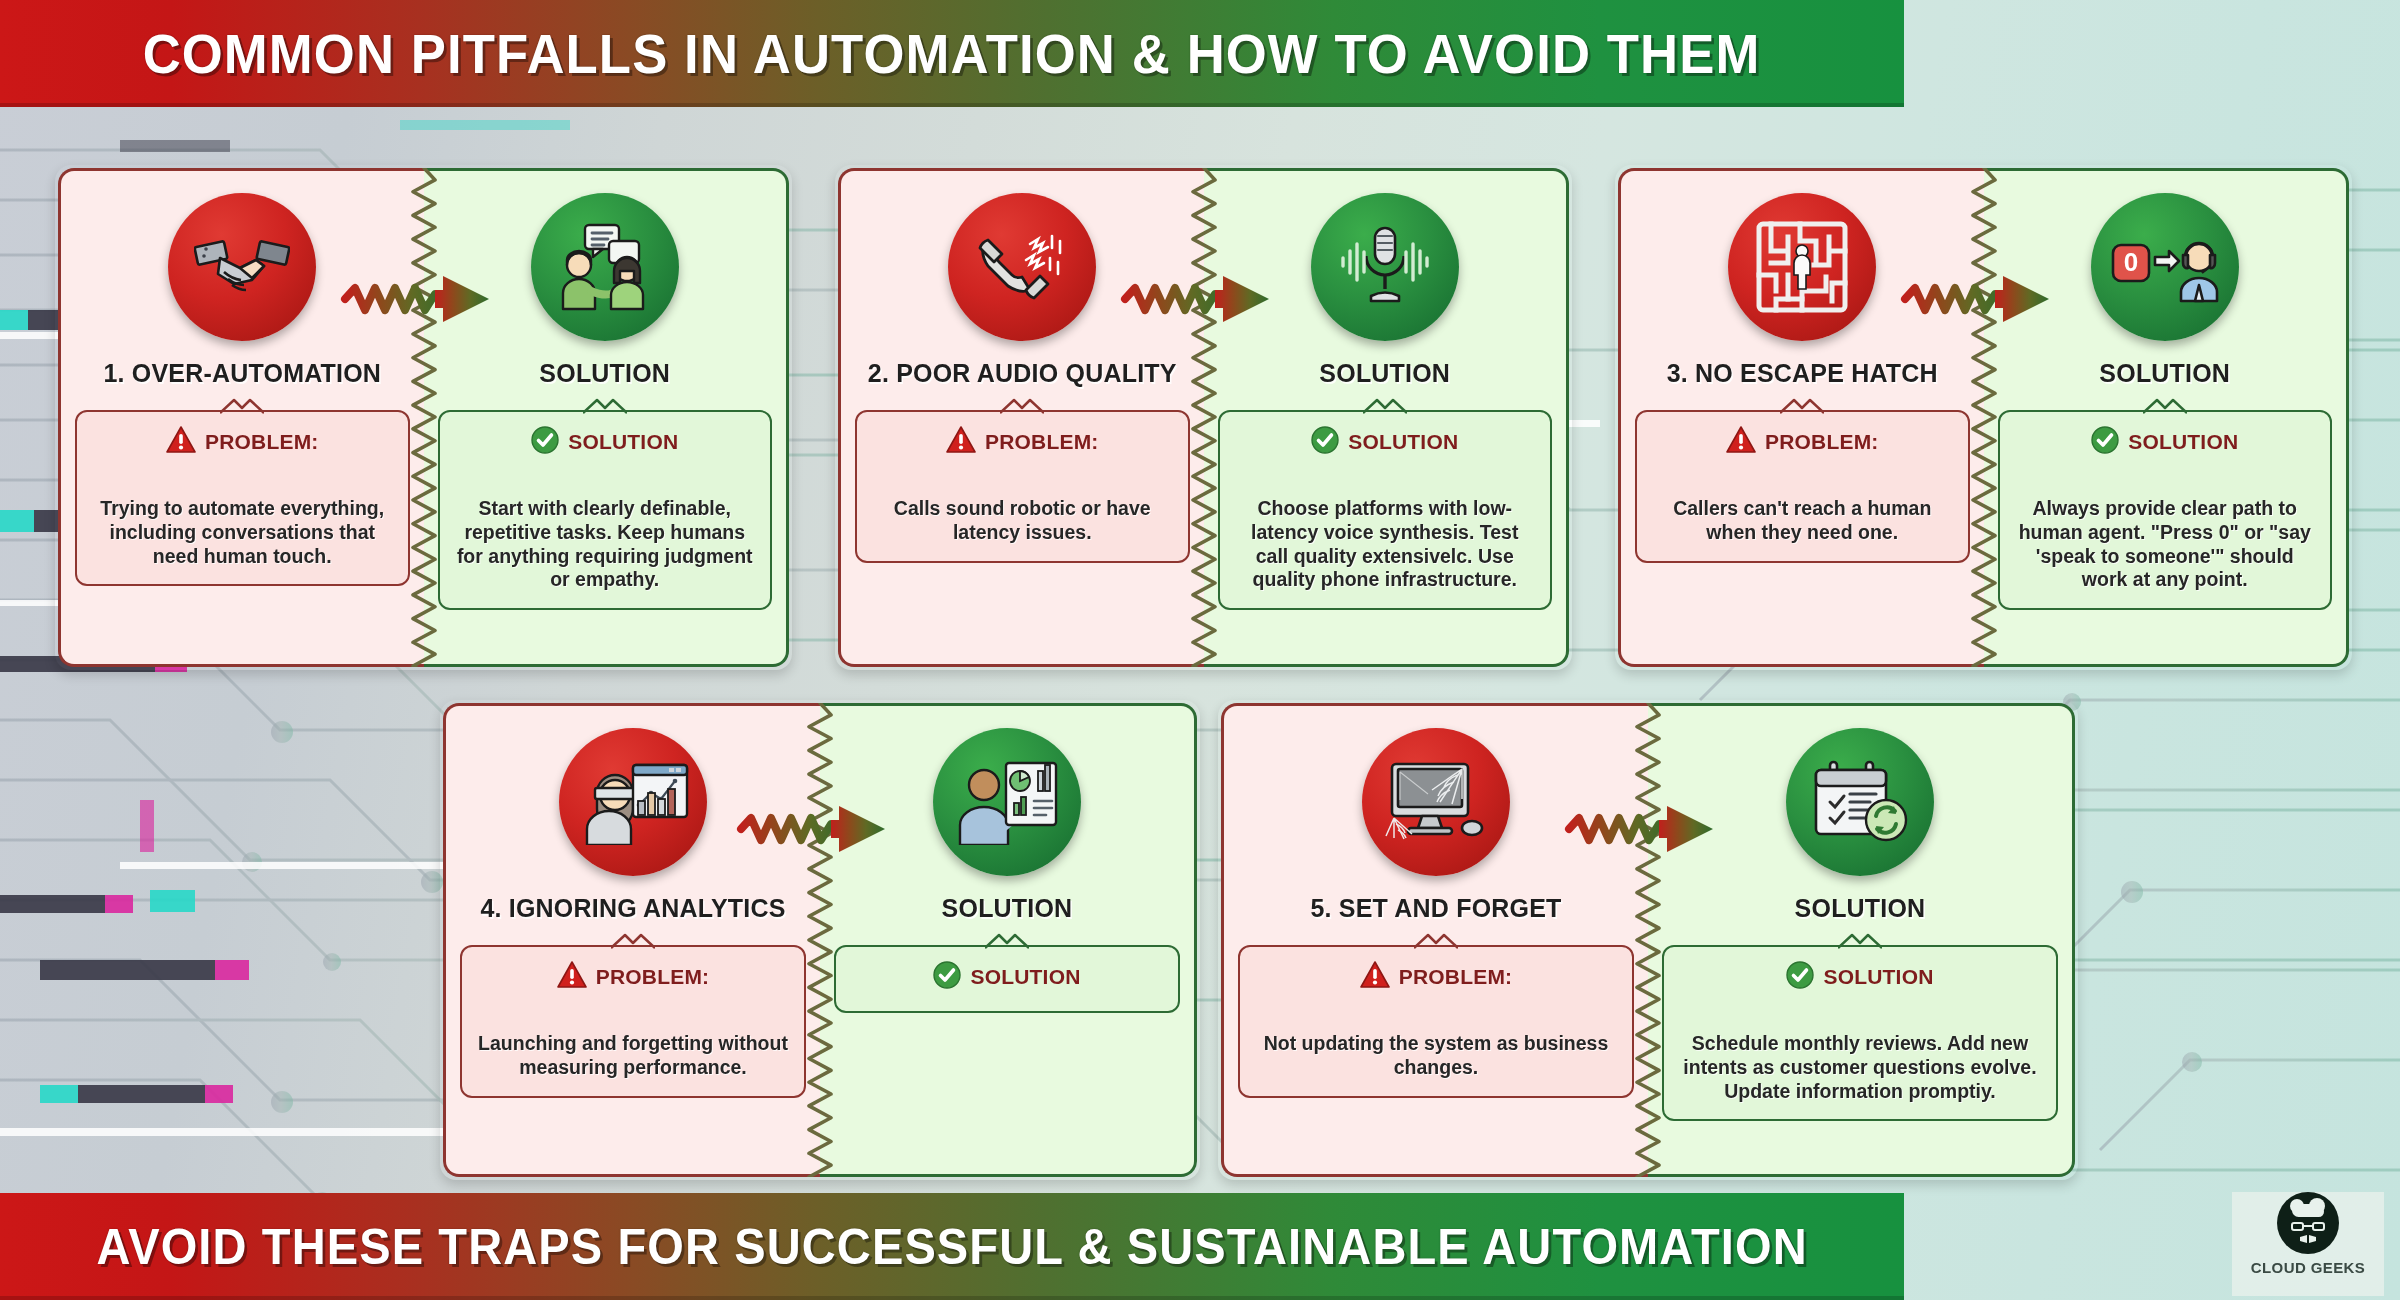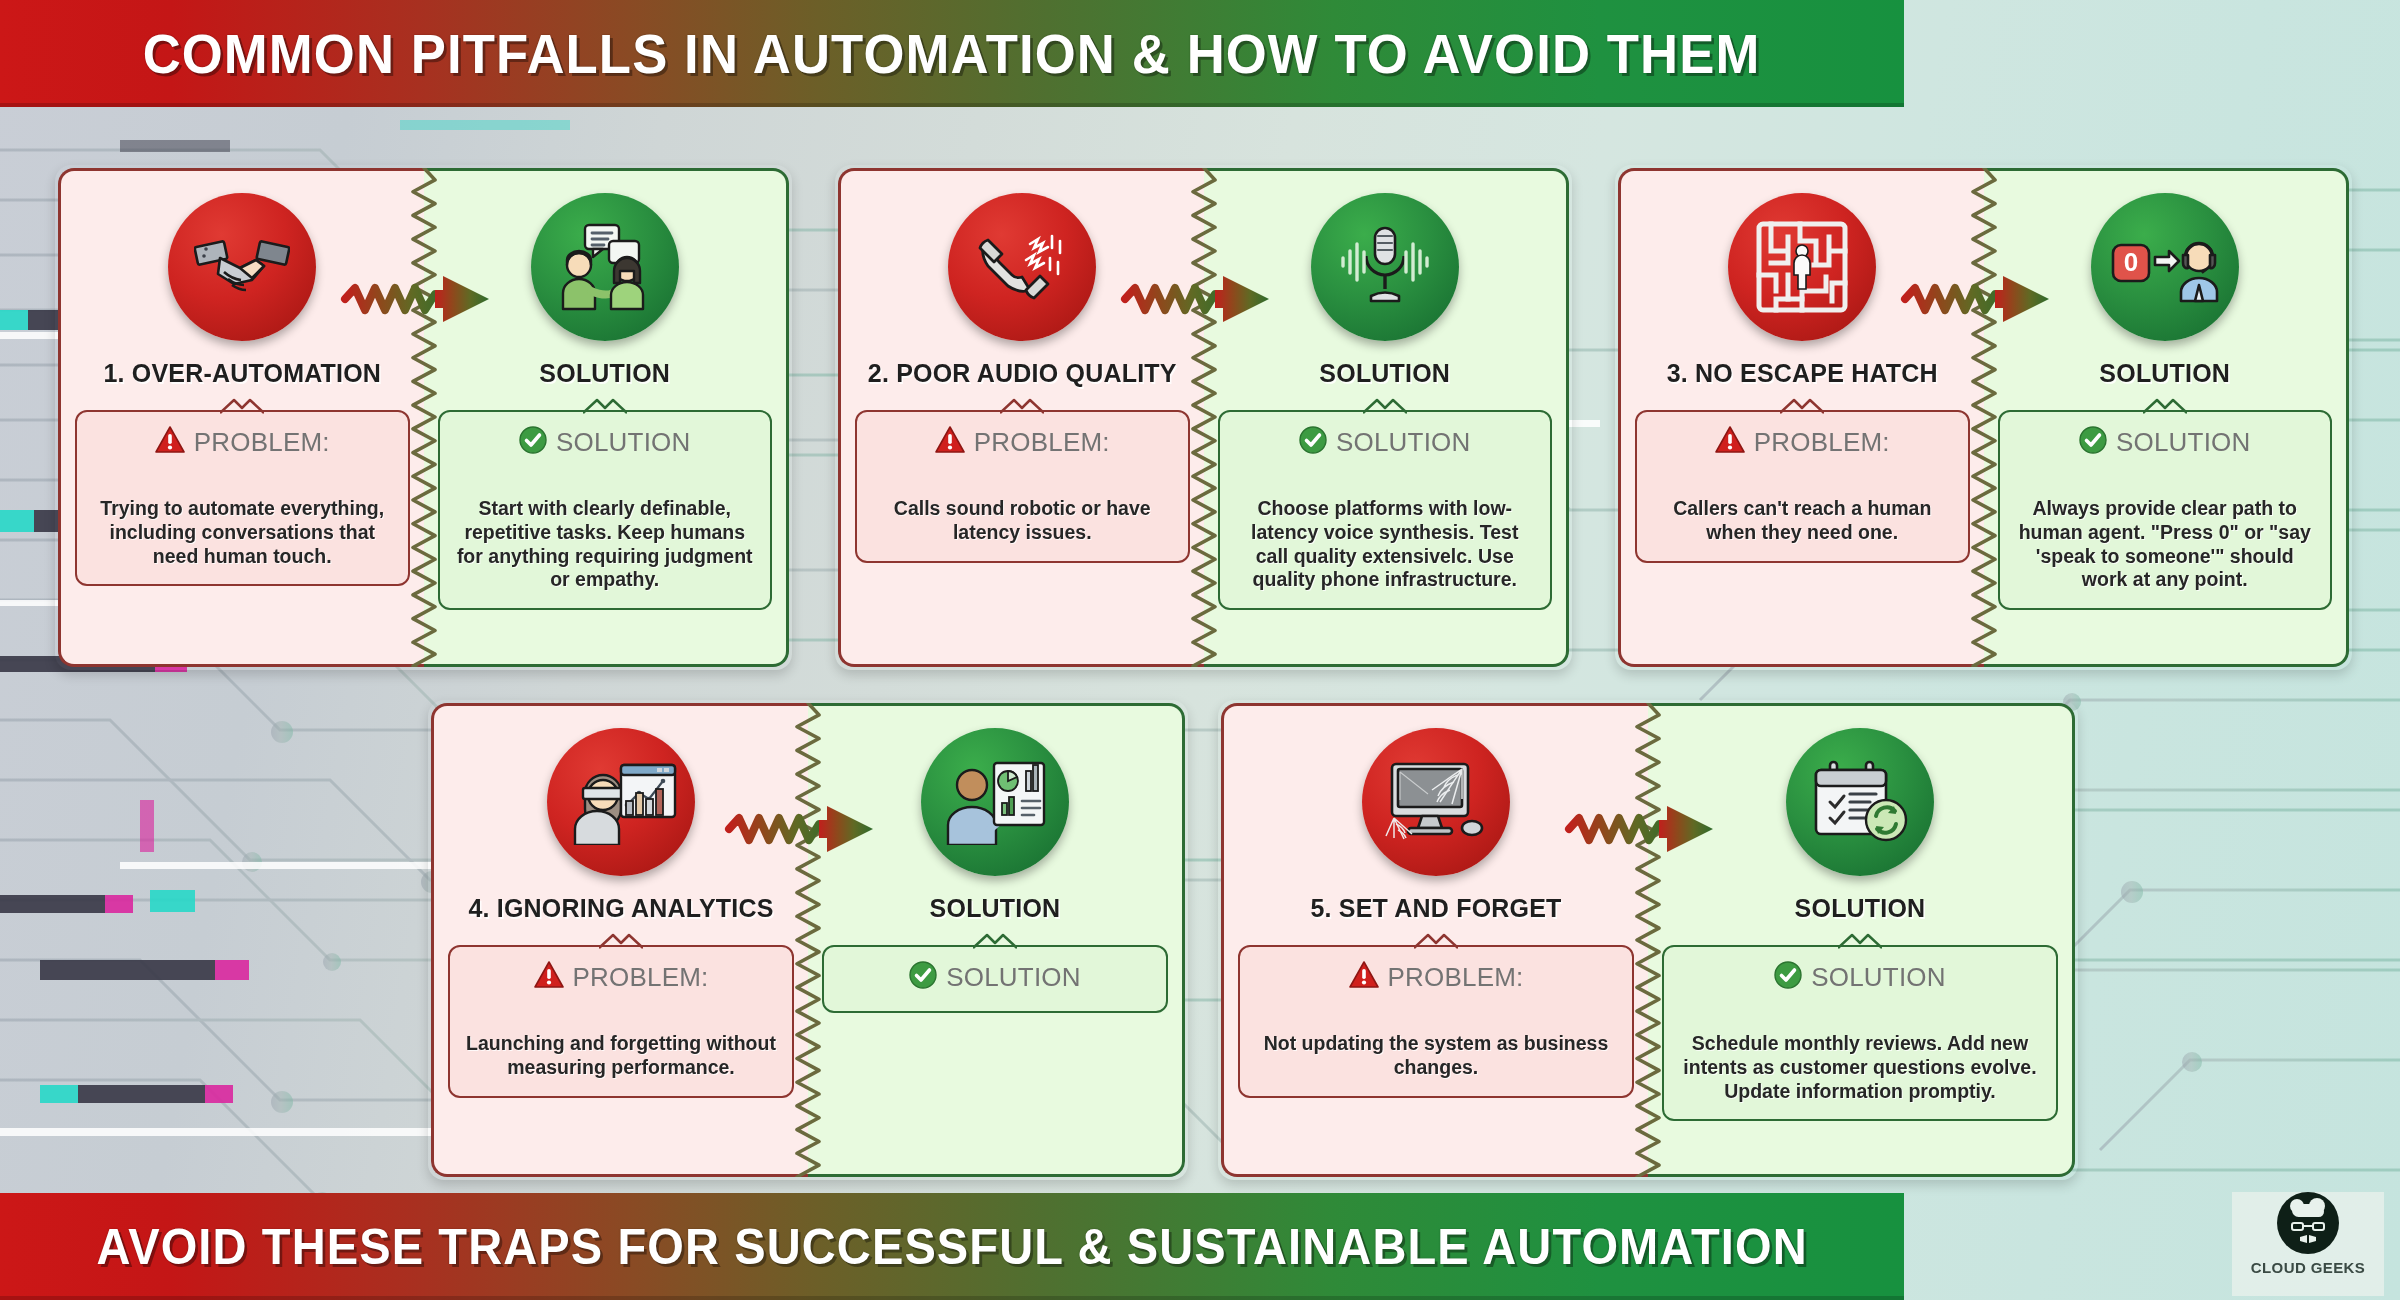--- a/index.html
+++ b/index.html
@@ -160,21 +160,21 @@
     transform: translateX(-50%);
     width: 44px; height: 16px; overflow: hidden;
   }
   .callout .notch svg { display:block; }
 
   .callout-head {
     display: flex; align-items: center; justify-content: center;
     gap: 9px; margin-bottom: 2px;
   }
   .callout-head .lbl {
-    font-size: 26px; font-weight: 400; color: #737373;
+    font-size: 21px; font-weight: 700; color: #7f1d1d;
     letter-spacing: .2px;
   }
   .callout-body {
     font-size: 19.5px; line-height: 1.22; color: #262626;
     font-weight: 600;
     text-shadow: 1px 1px 0 rgba(255,255,255,.8);
     margin-top: 39px;
   }
 </style>
 </head>
@@ -633,21 +633,21 @@
         <stop offset="0.35" stop-color="#8c4a1c"></stop>
         <stop offset="0.65" stop-color="#5f6a24"></stop>
         <stop offset="1" stop-color="#2f6b2c"></stop>
       </linearGradient>
     </defs>
     <path d="M6 35 L16 24 L26 46 L36 24 L46 46 L56 24 L66 46 L76 24 L86 46 L96 30 L110 30" fill="none" stroke="url(#sq-g)" stroke-width="8" stroke-linejoin="round" stroke-linecap="round"></path>
     <path d="M104 12 L150 35 L104 58 L104 44 L96 44 L96 26 L104 26 Z" fill="url(#sq-g)"></path>
   </svg>
         </span>
   </div>
-      <div class="card" style="left: 428px; top: 700px; width: 760px; height: 480px;">
+      <div class="card" style="left: 440px; top: 700px; width: 760px; height: 480px;">
     <div class="half problem">
       <div class="badge red">
 
     <svg width="112" height="86" viewBox="0 0 112 86">
       <g stroke="#1b1b1b" stroke-width="2.4" stroke-linejoin="round">
         <path d="M20 34 a18 18 0 0 1 36 0 v16 a18 18 0 0 1 -36 0 Z" fill="#9c8e82"></path>
         <circle cx="38" cy="36" r="15" fill="#f7dcb9"></circle>
         <rect x="18" y="29" width="42" height="11" rx="2" fill="#dfe4e8"></rect>
         <path d="M10 86 v-16 a22 18 0 0 1 44 0 v16 Z" fill="#d7dbde"></path>
         <rect x="56" y="6" width="54" height="52" rx="3" fill="#f3f5f7"></rect>

